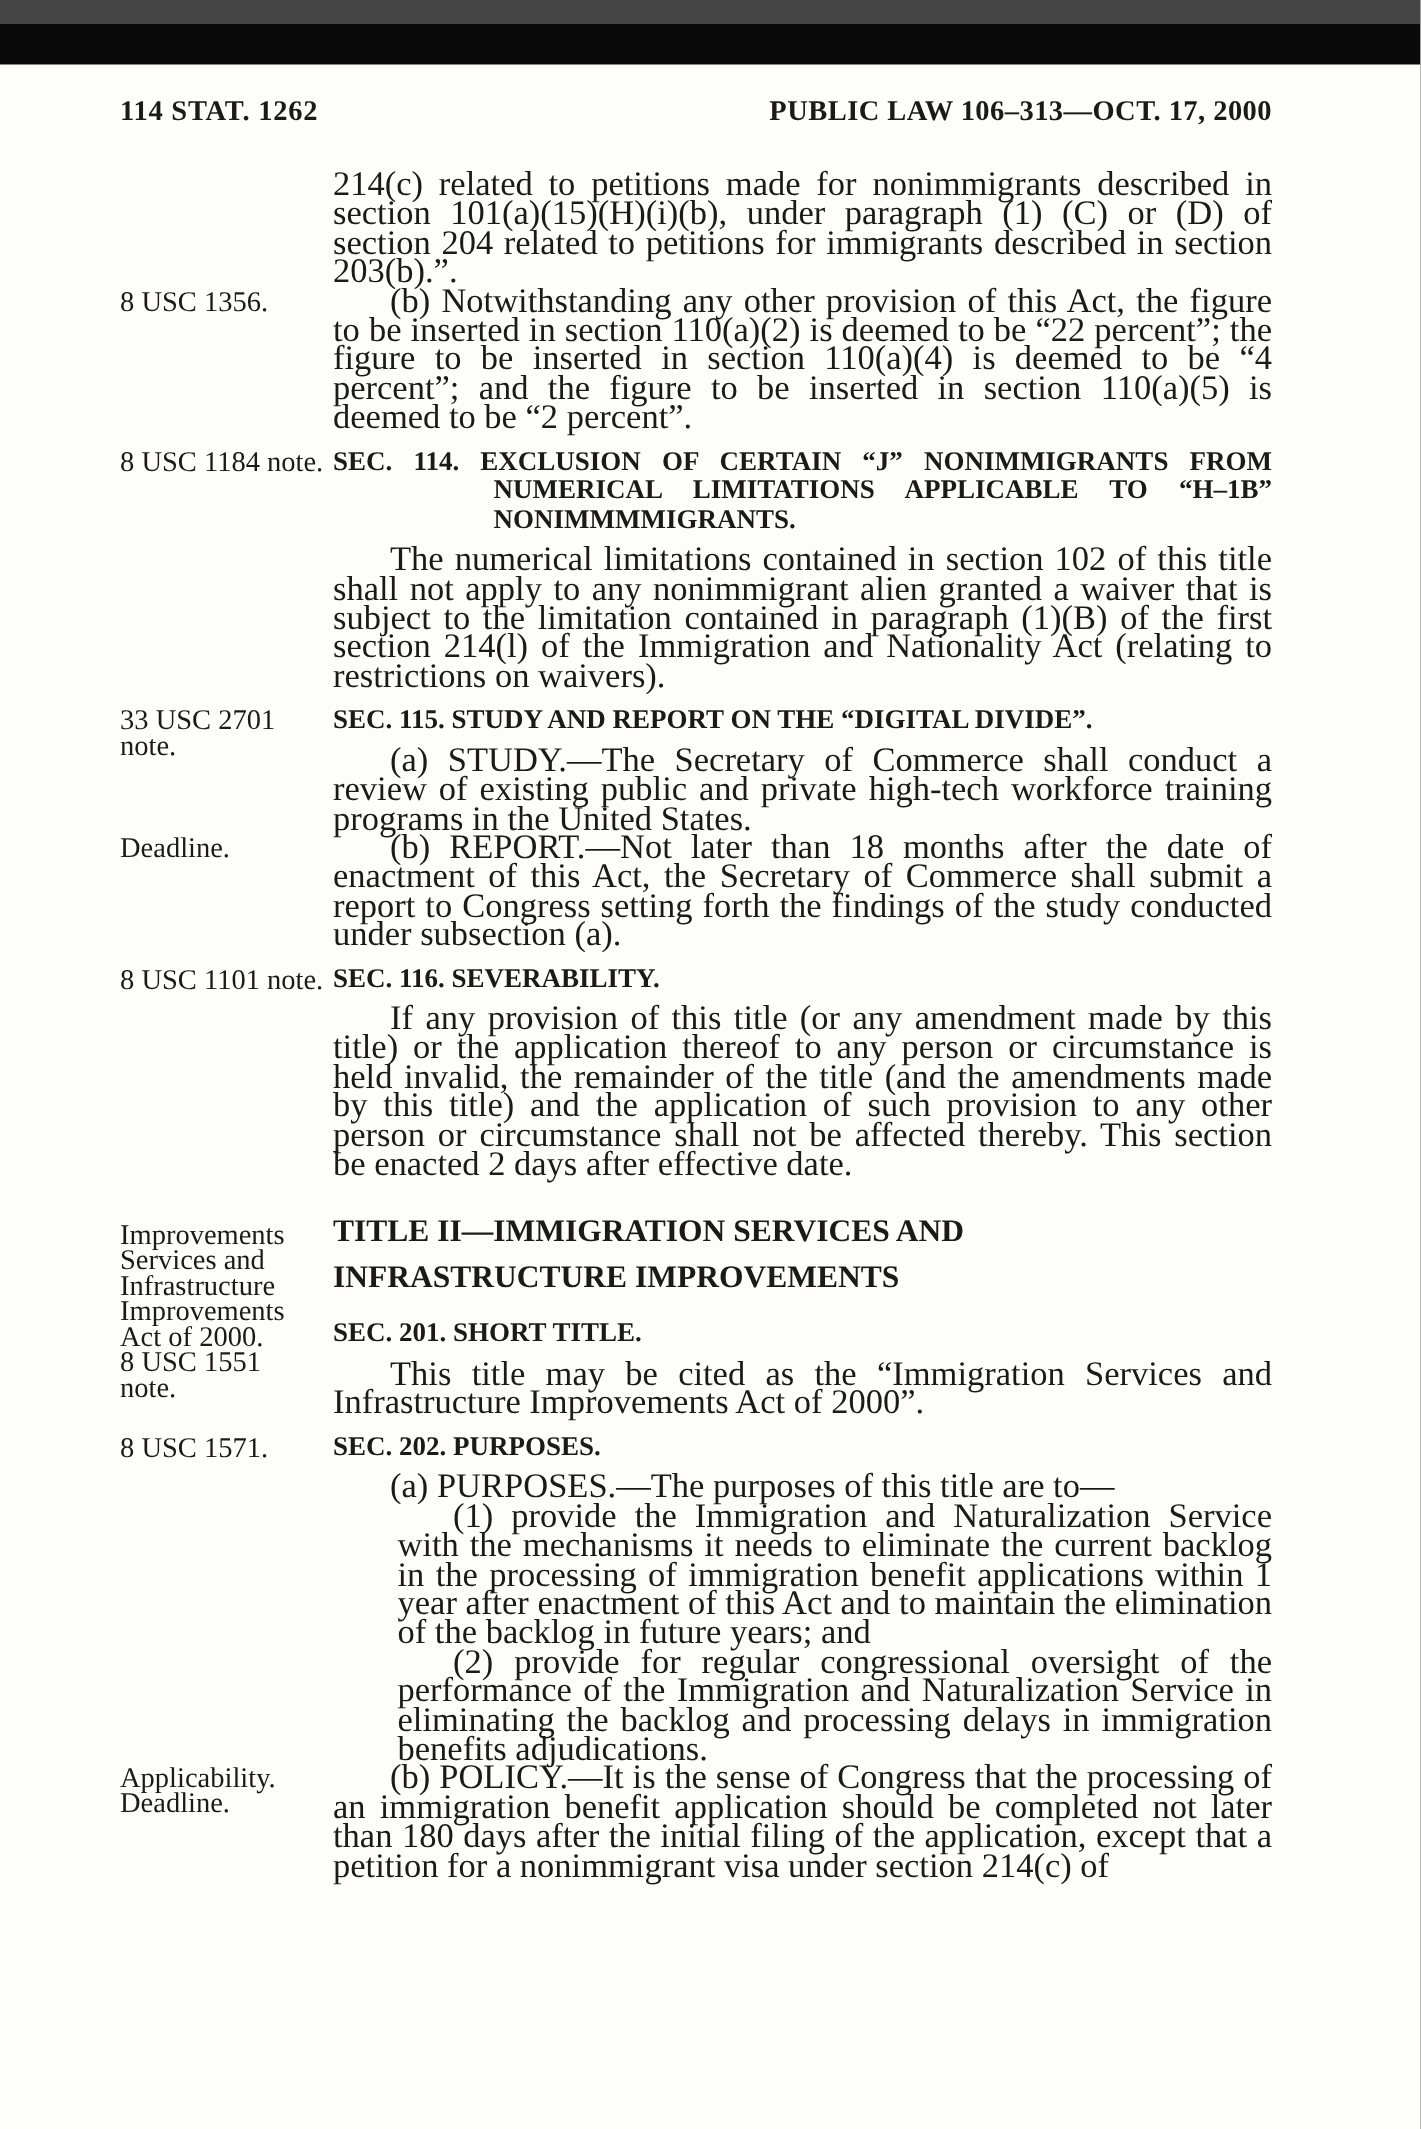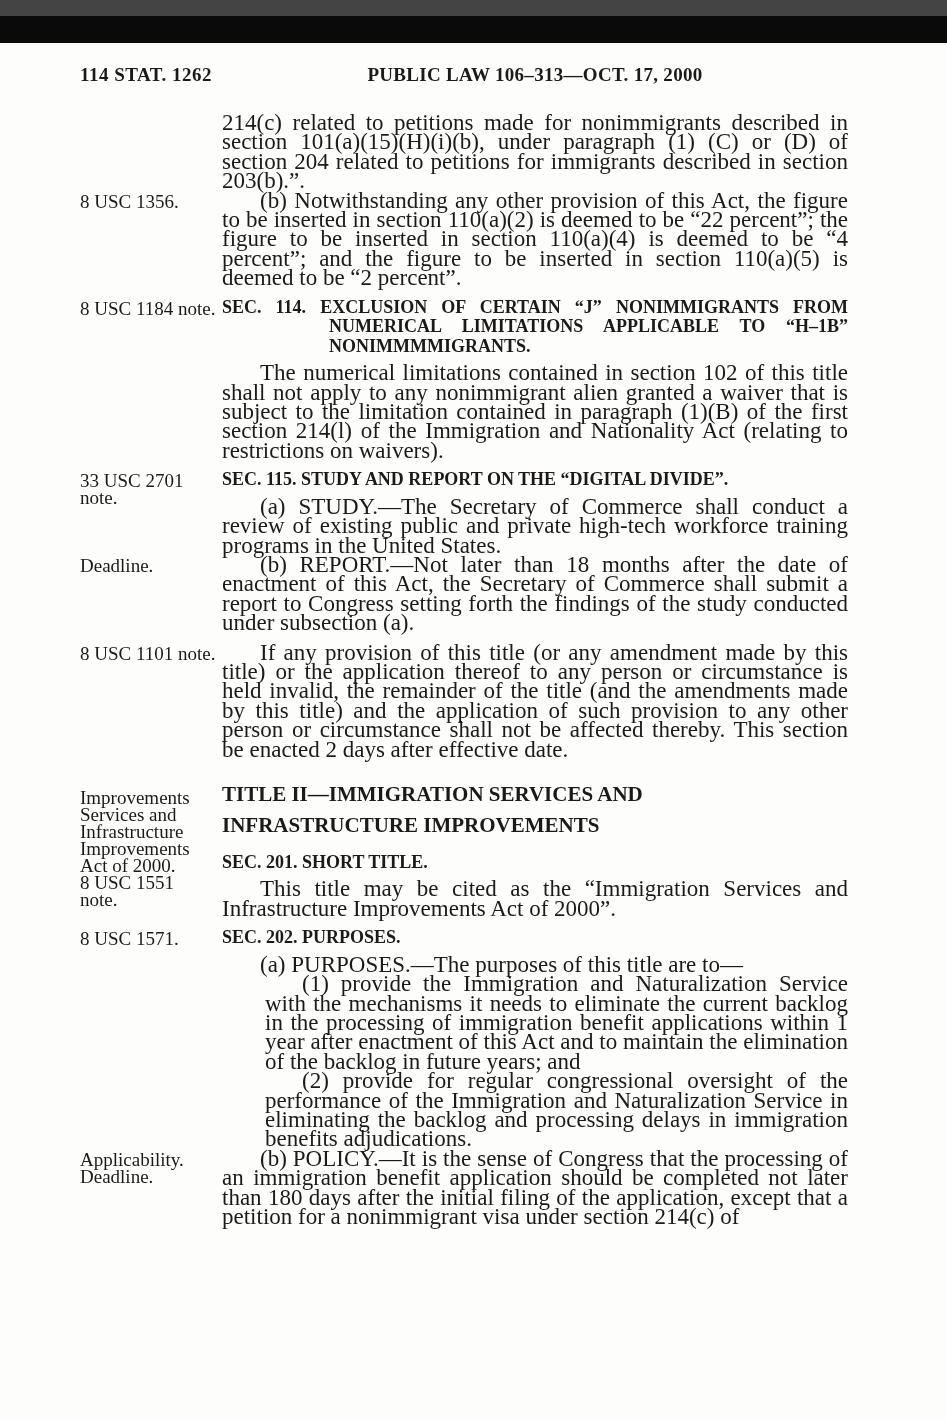--- a/index.html
+++ b/index.html
@@ -16,21 +16,21 @@
     background:var(--paper);
     color:var(--ink);
     font-family:Liberation Serif, serif;
     overflow:hidden;
   }
   .topbar{position:absolute;top:0;left:0;width:947px;height:27px;background:var(--bar)}
   .botbar{position:absolute;bottom:0;left:0;width:947px;height:16px;background:var(--bar)}
 
   .header{position:relative;margin:48px 0 0 80px;width:768px;height:26px}
   .header .pgnum{position:absolute;left:0;top:0;font-weight:bold;font-size:19px;letter-spacing:.5px}
-  .header .runhead{position:absolute;left:142px;top:0;width:626px;text-align:center;font-weight:bold;font-size:19px;letter-spacing:.3px}
+  .header .runhead{position:absolute;left:142px;top:0;width:626px;text-align:right;font-weight:bold;font-size:19px;letter-spacing:.3px}
 
   .content{margin:23px 0 0 80px;width:768px}
   .row{position:relative;width:768px}
   .mnote{
     position:absolute;left:0;top:2px;width:136px;
     font-size:19px;line-height:17px;
   }
   .btext{
     margin-left:142px;width:626px;box-sizing:border-box;
     font-size:23px;line-height:19.4px;text-align:justify;
@@ -103,20 +103,21 @@
     <div class="mnote">
           <div>Deadline.</div>
         </div>
     <div class="btext">(b) REPORT.—Not later than 18 months after the date of enactment of this Act, the Secretary of Commerce shall submit a report to Congress setting forth the findings of the study conducted under subsection (a).</div>
   </div>
 
   <div class="row style-sec">
     <div class="mnote">
           <div>8 USC 1101 note.</div>
         </div>
+    <div class="btext">SEC. 116. SEVERABILITY.</div>
   </div>
 
   <div class="row style-indent">
 
     <div class="btext">If any provision of this title (or any amendment made by this title) or the application thereof to any person or circumstance is held invalid, the remainder of the title (and the amendments made by this title) and the application of such provision to any other person or circumstance shall not be affected thereby. This section be enacted 2 days after effective date.</div>
   </div>
 
   <div class="row style-title">
     <div class="mnote">
           <div>Improvements</div>

